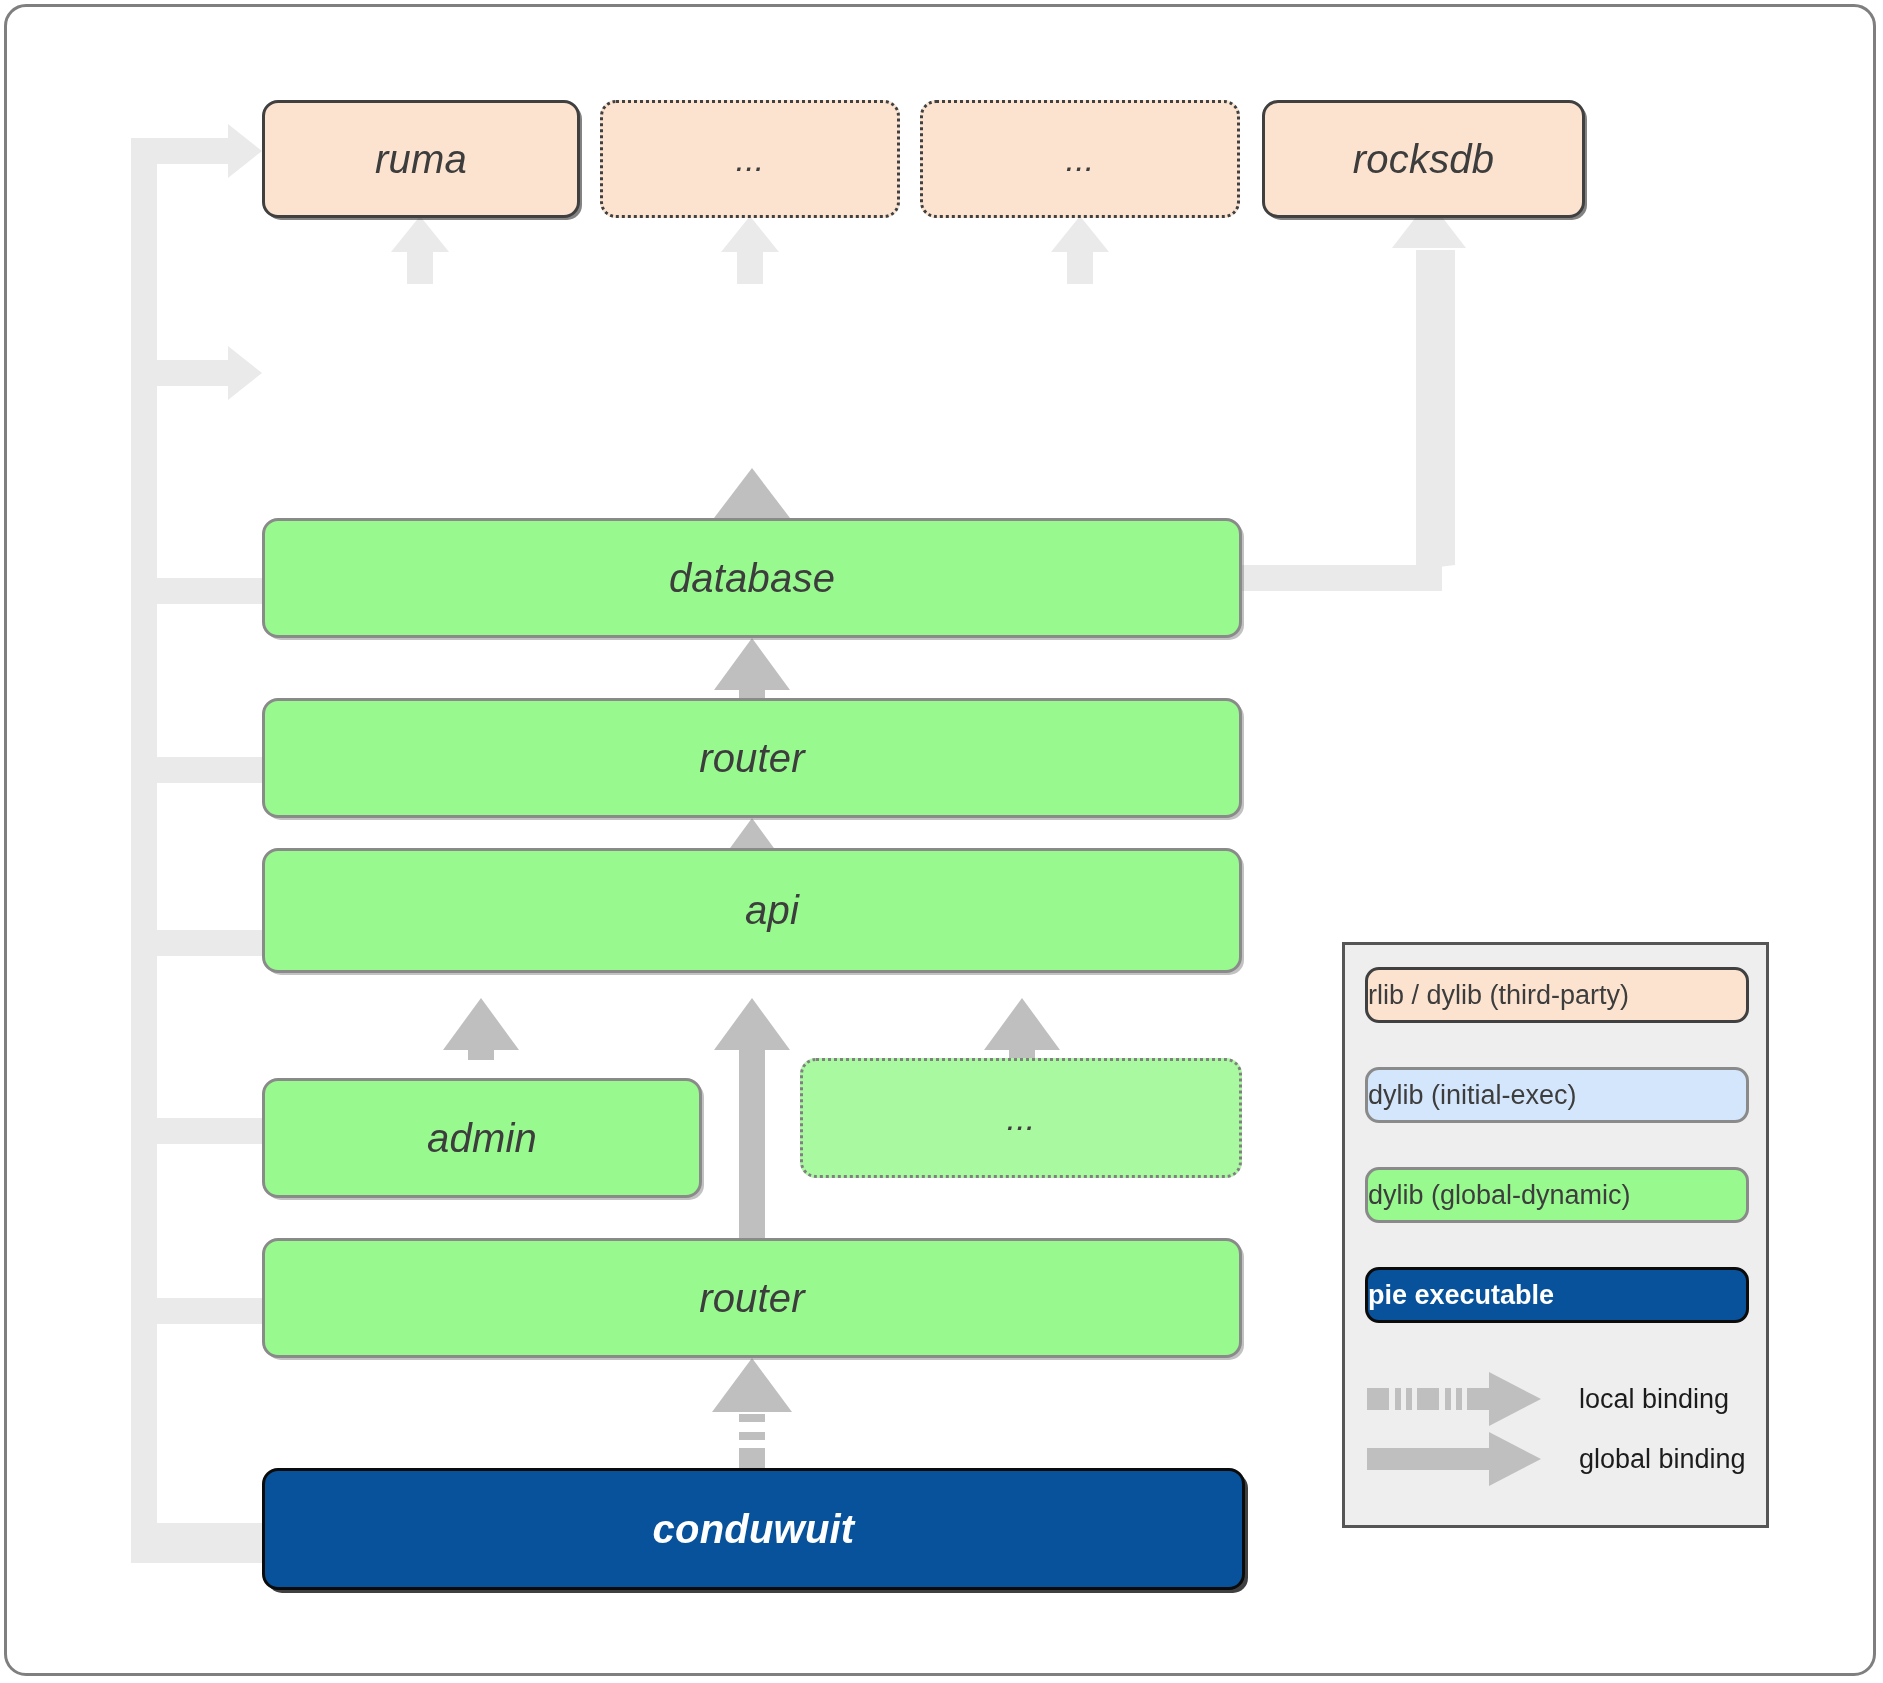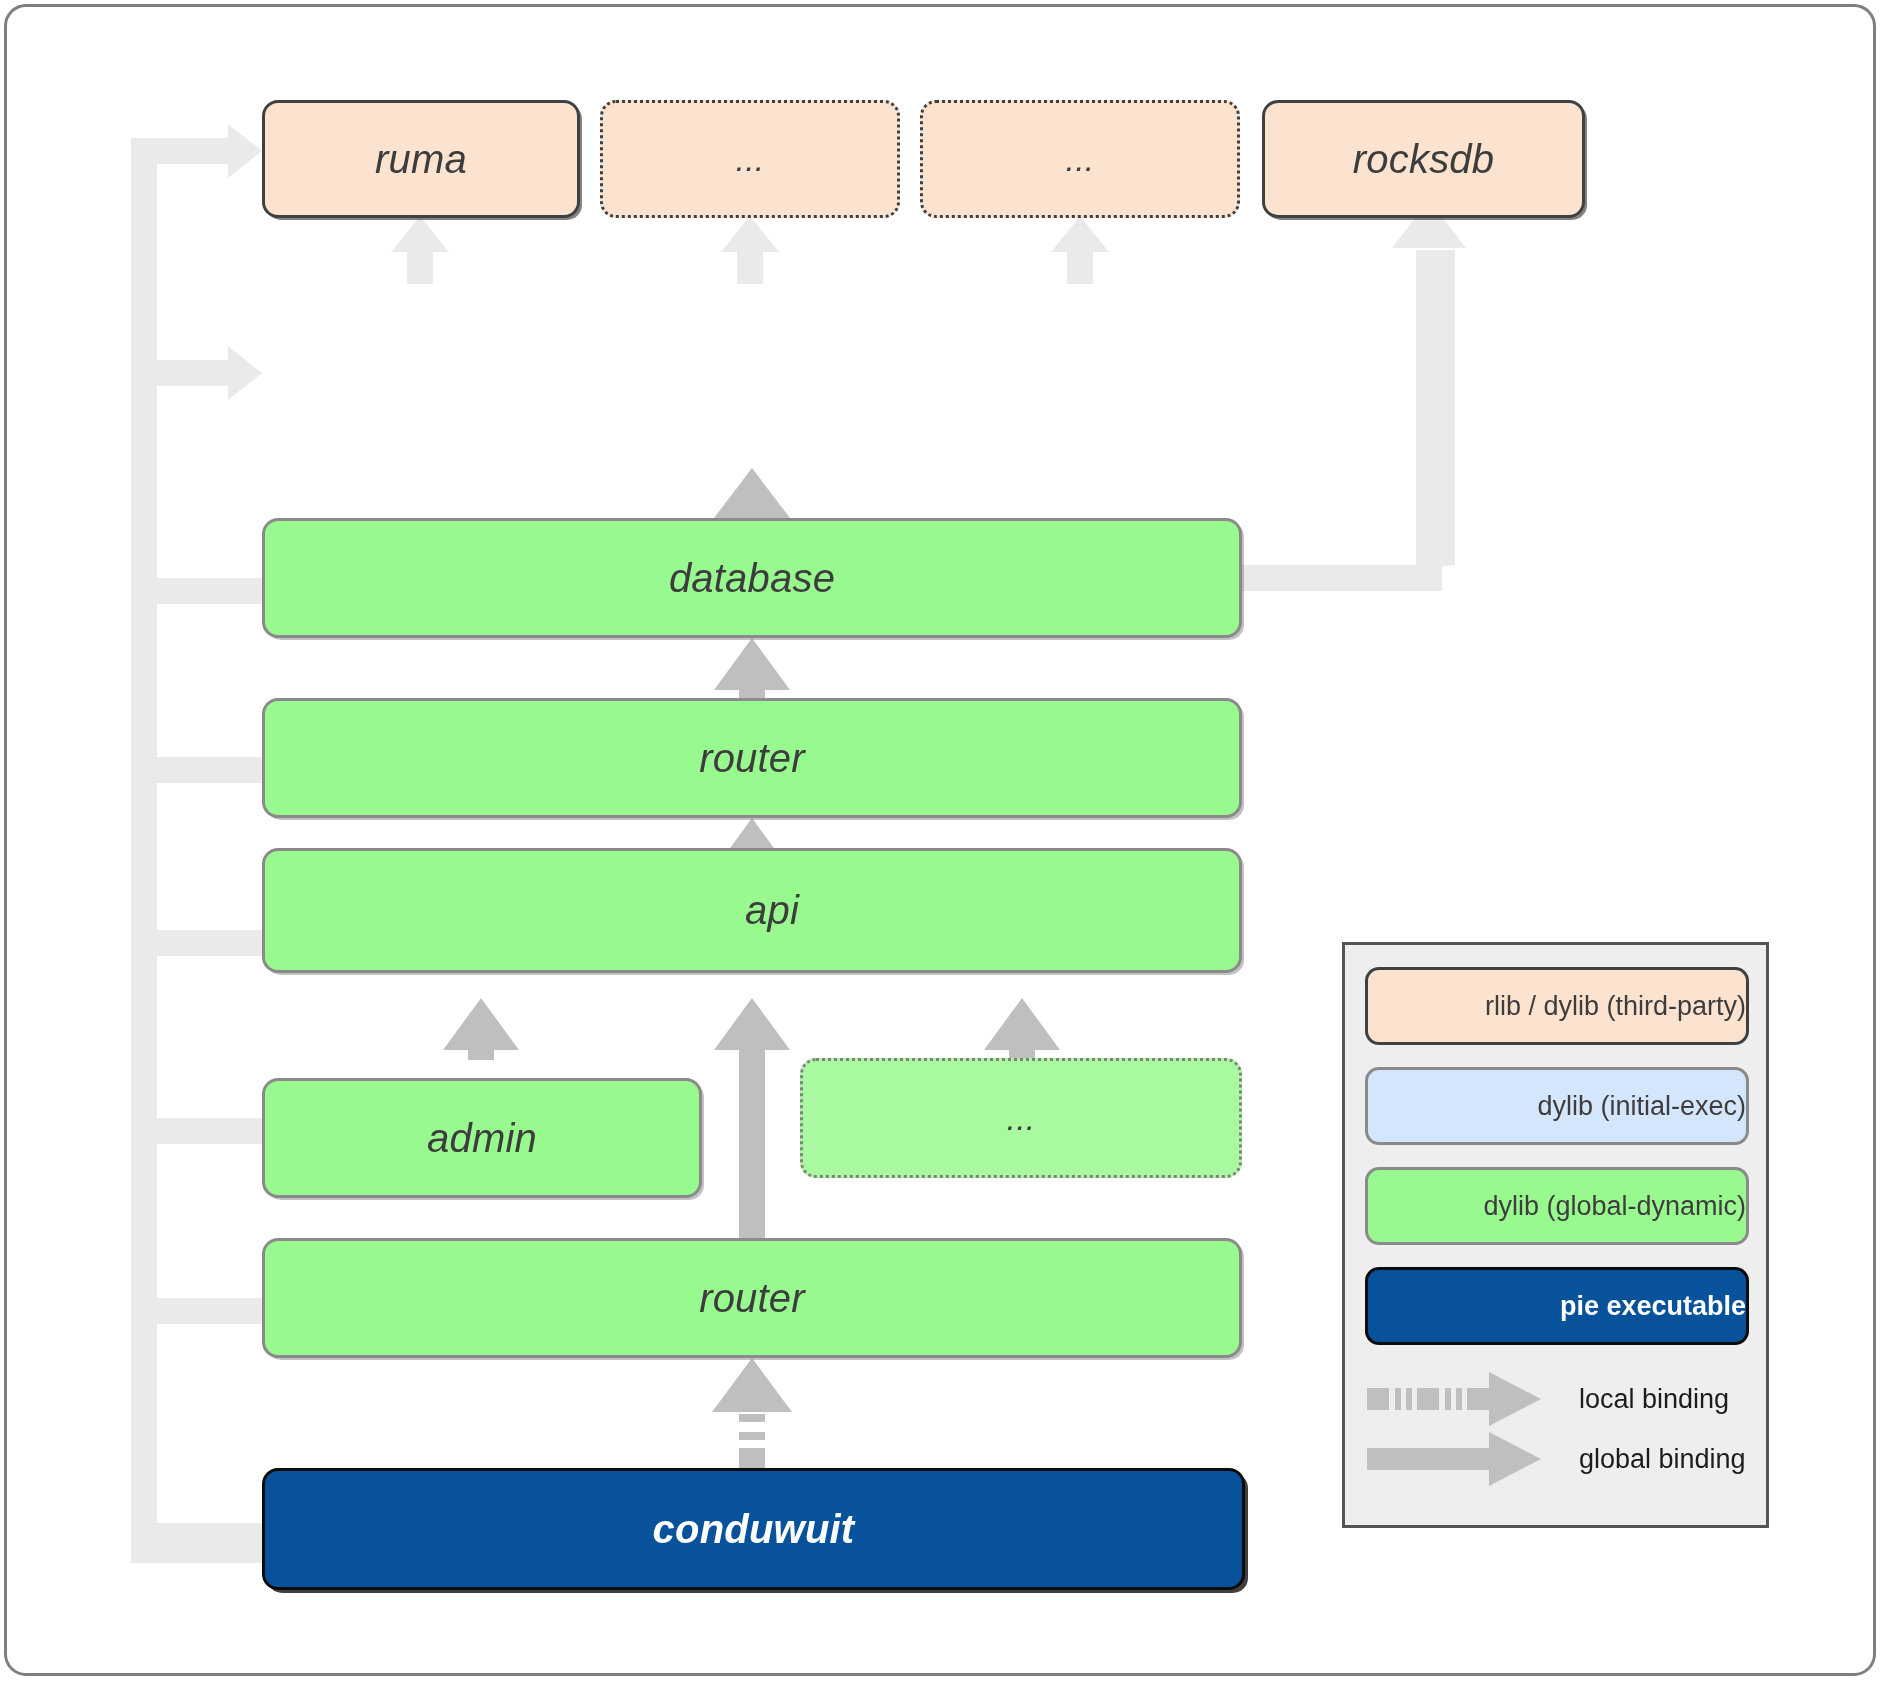--- a/index.html
+++ b/index.html
@@ -45,24 +45,23 @@
   
   .n-pie{background:#08529b;border:3px solid #0b0b0b;color:#ffffff;font-weight:bold;
          box-shadow:4px 4px 0 -1px rgba(0,0,0,.75);}
 
   
   .legend{
     position:absolute;left:1342px;top:942px;width:427px;height:586px;
     background:#eeeeee;border:3px solid #555555;box-sizing:border-box;z-index:6;
   }
   .legend-item{
-    position:absolute;left:20px;width:384px;height:78px;border-radius:14px;
-    display:flex;align-items:center;justify-content:flex-end;font-size:27px;color:#3d3d3d;
+    position:absolute;left:20px;width:384px;height:56px;border-radius:14px;
+    display:flex;align-items:center;justify-content:flex-start;font-size:27px;color:#3d3d3d;
     box-sizing:border-box;
-    padding-left:7px;
   }
   .lg1{top:22px;background:#fce3d0;border:3px solid #404040;}
   .lg2{top:122px;background:#d4e6fb;border:3px solid #8a8a8a;}
   .lg3{top:222px;background:#98f98e;border:3px solid #8a8a8a;}
   .lg4{top:322px;background:#08529b;border:3px solid #0b0b0b;color:#fff;font-weight:bold;}
   .lg-row{position:absolute;left:20px;height:60px;display:flex;align-items:center;}
   .lgr1{top:424px;}
   .lgr2{top:484px;}
   .lg-arrow{width:190px;height:58px;}
   .lg-text{margin-left:24px;font-size:27px;color:#1c1c1c;white-space:nowrap;}

